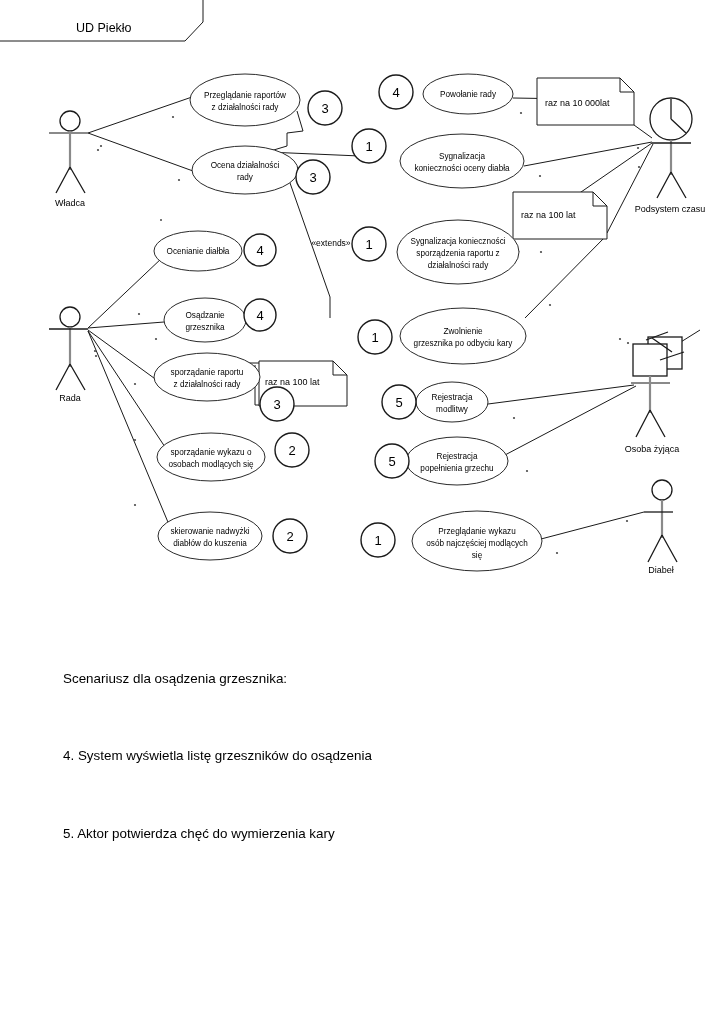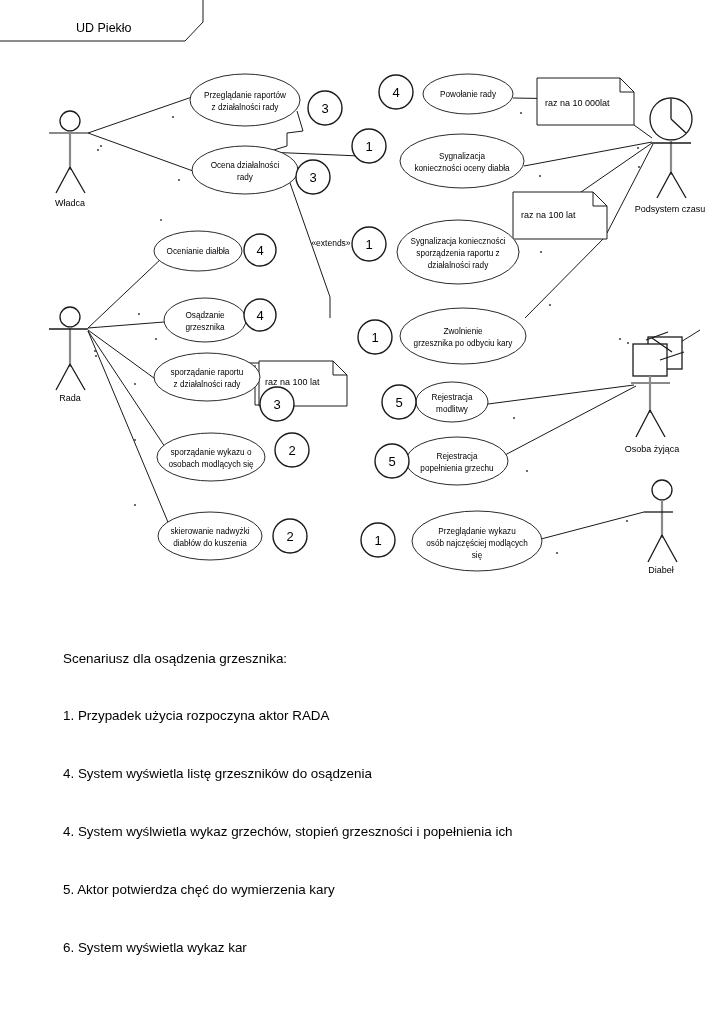--- a/index.html
+++ b/index.html
@@ -74,21 +74,21 @@
     position: absolute;
     left: 63px;
     top: 610px;
     width: 600px;
     font-family: "Liberation Sans", sans-serif;
     font-size: 13.4px;
     line-height: 19.3px;
     color: #000000;
     white-space: pre-wrap;
   }
-  .scenario-line { display: block; }
+  .scenario-line { display: block; margin-top: 20px; }
 </style>
 </head>
 <body>
 
 <svg id="diagram-canvas" viewBox="0 0 724 600">
 
   <g>
     <path class="stroke-line" d="M0 41 L185 41 L203 22 L203 0"></path>
     <text class="frame-title" x="76" y="32">UD Piekło</text>
   </g>
@@ -341,24 +341,21 @@
     <path class="actor-body" d="M662 500 L662 538"></path>
     <path class="actor-stroke" d="M644 512 L673 512"></path>
     <path class="actor-stroke" d="M662 535 L648 562 M662 535 L677 562"></path>
     <text class="actor-label" x="661" y="573" text-anchor="middle">Diabeł</text>
   </g>
 
 </svg>
 
 <div id="scenario-block">
   <span class="scenario-line">Scenariusz dla osądzenia grzesznika:</span>
-  <span class="scenario-line">1. Przypadek użycia rozpoczyna aktor RADA</span>
   <span class="scenario-line">4. System wyświetla listę grzeszników do osądzenia</span>
-  <span class="scenario-line">4. System wyślwietla wykaz grzechów, stopień grzeszności i popełnienia ich</span>
   <span class="scenario-line">5. Aktor potwierdza chęć do wymierzenia kary</span>
-  <span class="scenario-line">6. System wyświetla wykaz kar</span>
   
   
   
   
   
   
 </div>
 
 </body></html>

